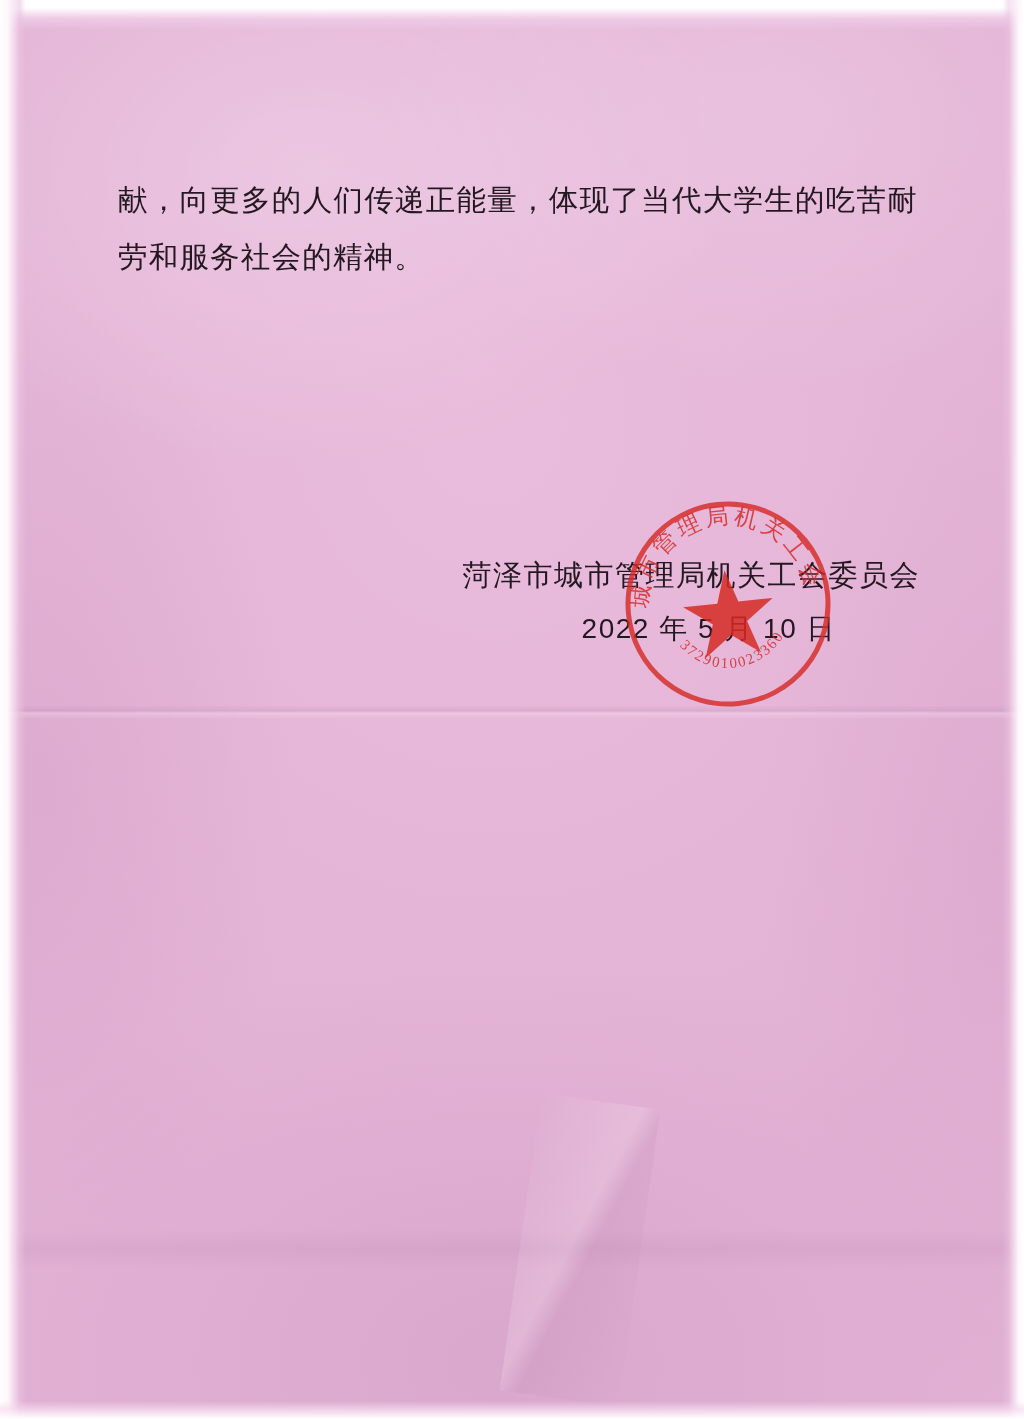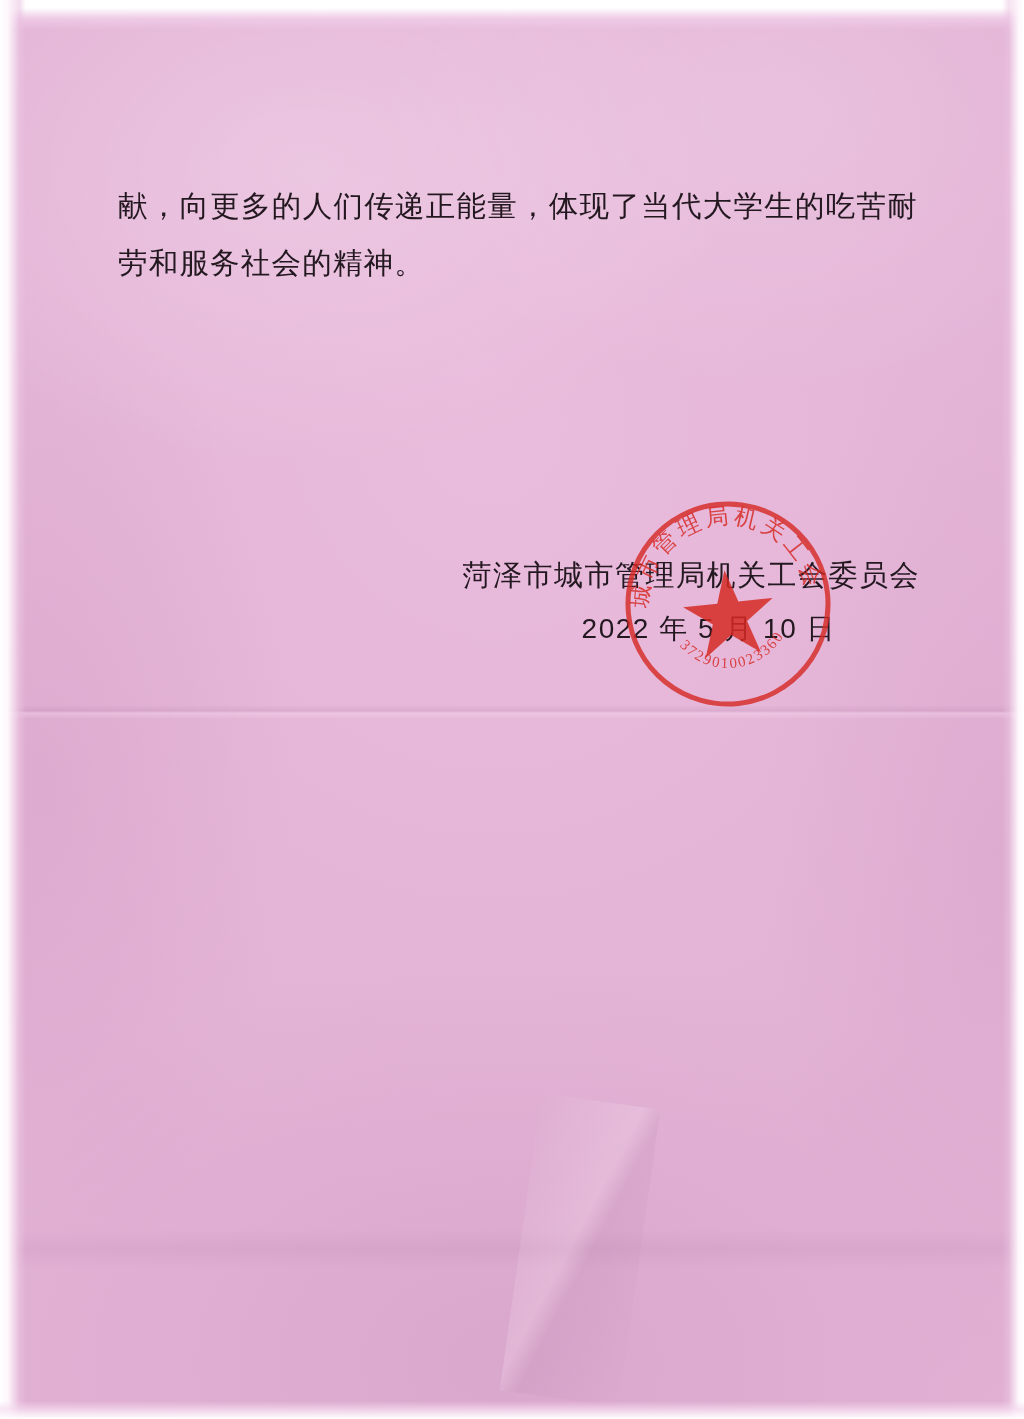--- a/index.html
+++ b/index.html
@@ -92,21 +92,21 @@
   .edge-bottom {
     position: absolute;
     bottom: 0; left: 0; right: 0; height: 18px;
     background: linear-gradient(to top, #ffffff 0%, rgba(245,220,240,0.7) 55%, rgba(255,255,255,0) 100%);
     pointer-events: none;
   }
 
   .letter-body {
     position: absolute;
     left: 118px;
-    top: 178px;
+    top: 172px;
     width: 800px;
   }
   .para {
     font-family: "Liberation Serif", "DejaVu Serif", serif;
     font-size: 29.5px;
     line-height: 57px;
     color: #231820;
     letter-spacing: 1.2px;
     text-align: justify;
     margin: 0;

